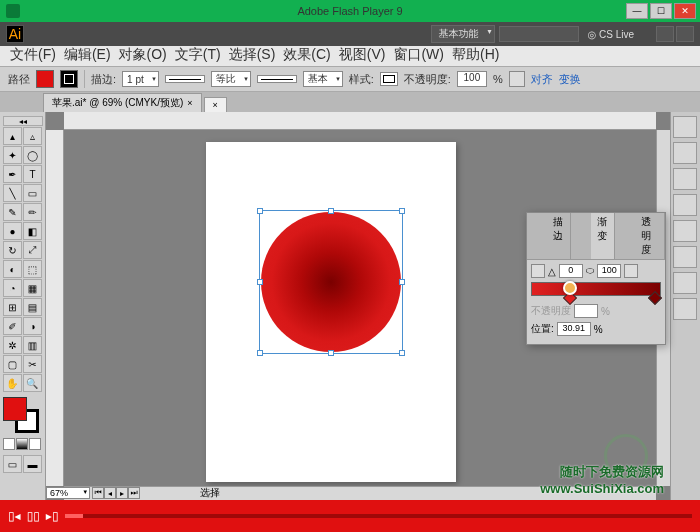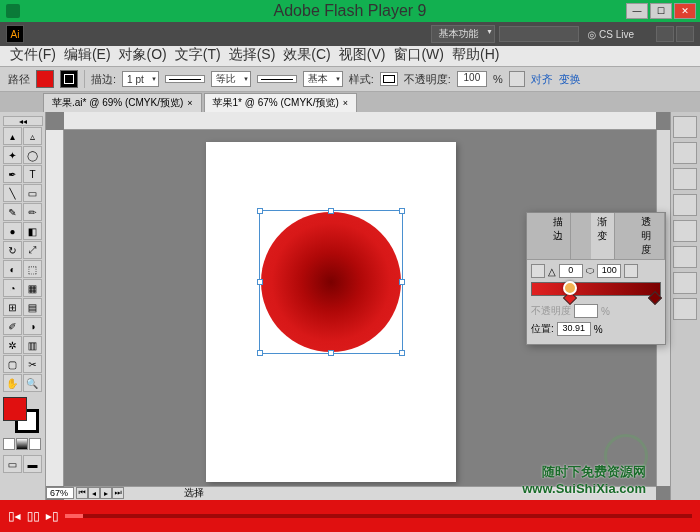--- a/index.html
+++ b/index.html
@@ -1,24 +1,24 @@
 <!DOCTYPE html>
 <html><head>
 <meta charset="utf-8">
 <style>
 * { margin: 0; padding: 0; box-sizing: border-box; font-family: "Microsoft YaHei", Arial, sans-serif; }
 body { width: 700px; height: 532px; background: #e8e8e8; overflow: hidden; position: relative; }
 .title-bar { height: 22px; background: #12b050; display: flex; align-items: center; position: relative; }
 .title-bar .icon { width: 14px; height: 14px; margin-left: 6px; background: #0a7a38; border-radius: 2px; }
-.title-bar .title { position: absolute; left: 50%; transform: translateX(-50%); font-size: 16px; color: #333; text-align: right; }
+.title-bar .title { position: absolute; left: 50%; transform: translateX(-50%); font-size: 11px; color: #333; text-align: right; }
 .title-bar .win-btns { position: absolute; right: 4px; display: flex; gap: 2px; }
 .win-btn { width: 22px; height: 16px; background: #d0d0d0; border: 1px solid #999; font-size: 9px; display: flex; align-items: center; justify-content: center; cursor: pointer; }
 .win-btn.close { background: #e04030; color: white; }
 .app-bar { height: 24px; background: #4a4a4a; display: flex; align-items: center; padding: 0 6px; color: #ddd; font-size: 11px; }
-.app-bar .ai-icon { width: 18px; height: 18px; background: #000000; border: 1px solid #555; color: #ff9a00; font-size: 10px; display: flex; align-items: center; justify-content: center; margin-right: 8px; }
+.app-bar .ai-icon { width: 18px; height: 18px; background: #000000; border: 1px solid #555; color: #ff9a00; font-size: 14px; display: flex; align-items: center; justify-content: center; margin-right: 8px; }
 .app-bar .spacer { flex: 1; }
 .app-bar .dd { background: #555; border: 1px solid #666; padding: 1px 16px 1px 6px; font-size: 10px; position: relative; margin-right: 4px; }
 .app-bar .dd::after { content: '▾'; position: absolute; right: 3px; font-size: 8px; }
 .app-bar .search { width: 80px; height: 16px; background: #555; border: 1px solid #666; margin-right: 8px; }
 .app-bar .cs { font-size: 10px; margin-right: 20px; }
 .app-bar .tb { width: 18px; height: 16px; background: #555; border: 1px solid #666; margin-left: 2px; }
 .menu-bar { height: 20px; background: #e8e8e8; display: flex; align-items: flex-start; padding: 0 6px; font-size: 14px; color: #333; }
 .menu-bar .item { padding: 0 4px; cursor: pointer; }
 .control-bar { height: 26px; background: #d0d0d0; border-top: 1px solid #aaa; border-bottom: 1px solid #aaa; display: flex; align-items: center; padding: 0 8px; font-size: 11px; color: #333; gap: 6px; }
 .control-bar .label { color: #333; }
@@ -61,21 +61,21 @@
 .handle.tr { top: -3px; right: -3px; }
 .handle.bl { bottom: -3px; left: -3px; }
 .handle.br { bottom: -3px; right: -3px; }
 .handle.tm { top: -3px; left: 50%; margin-left: -3px; }
 .handle.bm { bottom: -3px; left: 50%; margin-left: -3px; }
 .handle.ml { left: -3px; top: 50%; margin-top: -3px; }
 .handle.mr { right: -3px; top: 50%; margin-top: -3px; }
 .scroll-h { position: absolute; bottom: 0; left: 18px; right: 14px; height: 14px; background: #d8d8d8; border-top: 1px solid #999; }
 .scroll-v { position: absolute; right: 0; top: 18px; width: 14px; bottom: 14px; background: #d8d8d8; border-left: 1px solid #999; }
 .status { position: absolute; bottom: 0; left: 0; height: 14px; font-size: 9px; display: flex; align-items: center; }
-.status .zoom { background: #fff; border: 1px solid #888; padding: 0 10px 0 3px; width: 28px; position: relative; }
+.status .zoom { background: #fff; border: 1px solid #888; padding: 0 10px 0 3px; width: 44px; position: relative; }
 .status .zoom::after { content: '▾'; position: absolute; right: 2px; font-size: 7px; }
 .status .nav { display: flex; margin-left: 2px; }
 .status .nav span { width: 12px; height: 12px; border: 1px solid #888; background: #ddd; font-size: 8px; display: flex; align-items: center; justify-content: center; }
 .status .mode { margin-left: 60px; font-size: 10px; }
 .right-dock { width: 30px; background: #c8c8c8; border-left: 1px solid #999; padding: 4px 2px; display: flex; flex-direction: column; gap: 4px; }
 .dock-btn { width: 24px; height: 22px; background: #d8d8d8; border: 1px solid #999; }
 .gradient-panel { position: absolute; right: 34px; top: 212px; width: 140px; background: #d0d0d0; border: 1px solid #888; box-shadow: 2px 2px 8px rgba(0,0,0,0.3); font-size: 10px; }
 .gp-tabs { display: flex; background: #b8b8b8; border-bottom: 1px solid #999; }
 .gp-tab { padding: 2px 6px; border-right: 1px solid #999; margin-left: 20px; }
 .gp-tab.active { background: #d0d0d0; }
@@ -87,21 +87,21 @@
 .gp-icon { width: 14px; height: 14px; border: 1px solid #888; background: #ddd; }
 .gp-input { width: 24px; height: 14px; background: #fff; border: 1px solid #888; font-size: 9px; text-align: center; }
 .gp-gradient-bar { height: 14px; background: linear-gradient(to right, #e02020, #7a0000); border: 1px solid #666; position: relative; margin-bottom: 8px; }
 .gp-stop { position: absolute; bottom: -8px; width: 10px; height: 10px; background: #e02020; border: 1px solid #333; transform: rotate(45deg); }
 .gp-cursor { position: absolute; width: 14px; height: 14px; border: 2px solid #fff; border-radius: 50%; background: rgba(255,220,100,0.8); box-shadow: 0 0 3px rgba(0,0,0,0.5); }
 .gp-disabled { color: #999; }
 .player-bar { position: absolute; bottom: 0; left: 0; right: 0; height: 32px; background: #e01010; display: flex; align-items: center; padding: 0 8px; gap: 6px; }
 .play-btn { color: #fff; font-size: 12px; cursor: pointer; }
 .progress { flex: 1; height: 4px; background: #a00808; position: relative; }
 .progress-fill { position: absolute; left: 0; top: 0; bottom: 0; width: 3%; background: #ff6060; }
-.watermark { position: absolute; right: 54px; bottom: 34px; text-align: right; font-size: 13px; color: #1a6b2a; font-weight: bold; line-height: 1.3; text-shadow: 0 0 2px #fff; }
+.watermark { position: absolute; right: 36px; bottom: 34px; text-align: right; font-size: 13px; color: #1a6b2a; font-weight: bold; line-height: 1.3; text-shadow: 0 0 2px #fff; }
 .watermark .line2 { font-size: 11px; color: #888; }
 .watermark-circle { position: absolute; right: 52px; bottom: 54px; width: 44px; height: 44px; border: 3px solid rgba(100,160,100,0.4); border-radius: 50%; }
 </style>
 </head>
 <body>
 
 <div class="title-bar">
   <div class="icon"></div>
   <div class="title">Adobe Flash Player 9</div>
   <div class="win-btns">
@@ -153,21 +153,20 @@
   <span class="link">对齐</span>
   <span class="link">变换</span>
 </div>
 
 <div class="tab-bar">
   <div class="tab">
     <span>苹果.ai* @ 69% (CMYK/预览)</span>
     <span class="close">×</span>
   </div>
   <div class="tab active">
-    <span>苹果1* @ 67% (CMYK/预览)</span>
     <span class="close">×</span>
   </div>
 </div>
 
 <div class="workspace">
   <div class="toolbox">
     <div class="tool collapse">◂◂</div>
     <div class="tool-row">
         <div class="tool">▴</div>
         <div class="tool">▵</div>

